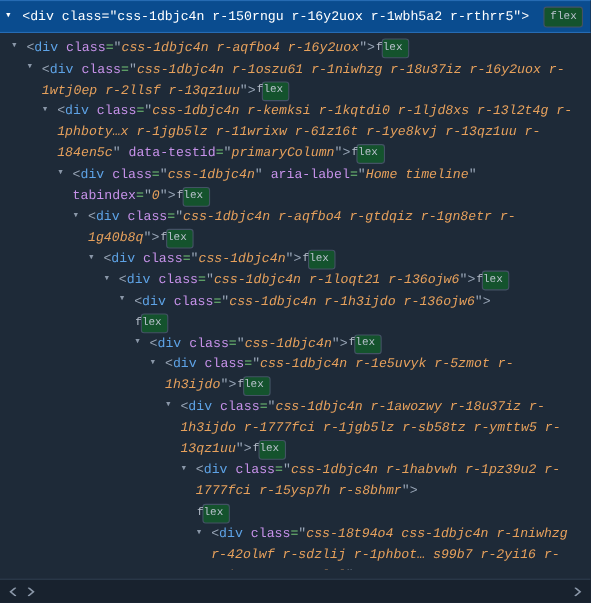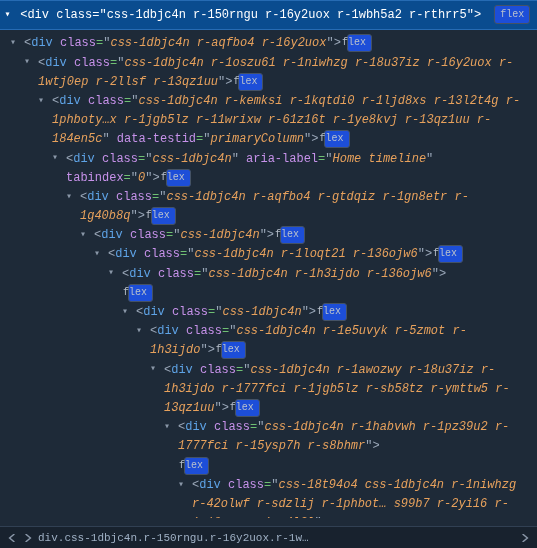--- a/index.html
+++ b/index.html
@@ -46,21 +46,21 @@
     vertical-align: middle;
     text-align: center;
   }
   .punct { color: #9aa7b8; }
   .tag { color: #5ea3e6; }
   .attr { color: #c792ea; }
   .val { color: #e7a15c; font-style: italic; }
   .eq { color: #6fbf73; }
   .flex-badge {
     display: inline-block;
-    background: #1d4ed8;
+    background: #14532d;
     border: 1px solid #445265;
     color: #b8c0cc;
     font-size: 10px;
     padding: 0 5px;
     border-radius: 3px;
     margin-left: 6px;
     vertical-align: 1px;
   }
   .breadcrumb {
     position: absolute;
@@ -124,21 +124,20 @@
     <span class="chev left">
       <svg width="8" height="8" viewBox="0 0 10 10">
           <path d="M2 0 L8 5 L2 10" fill="none" stroke="#8a97a8" stroke-width="1.8"></path>
         </svg>
     </span>
     <span class="chev right">
       <svg width="8" height="8" viewBox="0 0 10 10">
           <path d="M2 0 L8 5 L2 10" fill="none" stroke="#8a97a8" stroke-width="1.8"></path>
         </svg>
     </span>
-    <span class="crumb" style="max-width:52%">div.css-1dbjc4n.r-150rngu.r-16y2uox.r-1w…</span>
     <span class="chev right" style="margin-left:auto">
       <svg width="8" height="8" viewBox="0 0 10 10">
           <path d="M2 0 L8 5 L2 10" fill="none" stroke="#8a97a8" stroke-width="1.8"></path>
         </svg>
     </span>
   </div>
 
 </div>
 
 </body></html>

